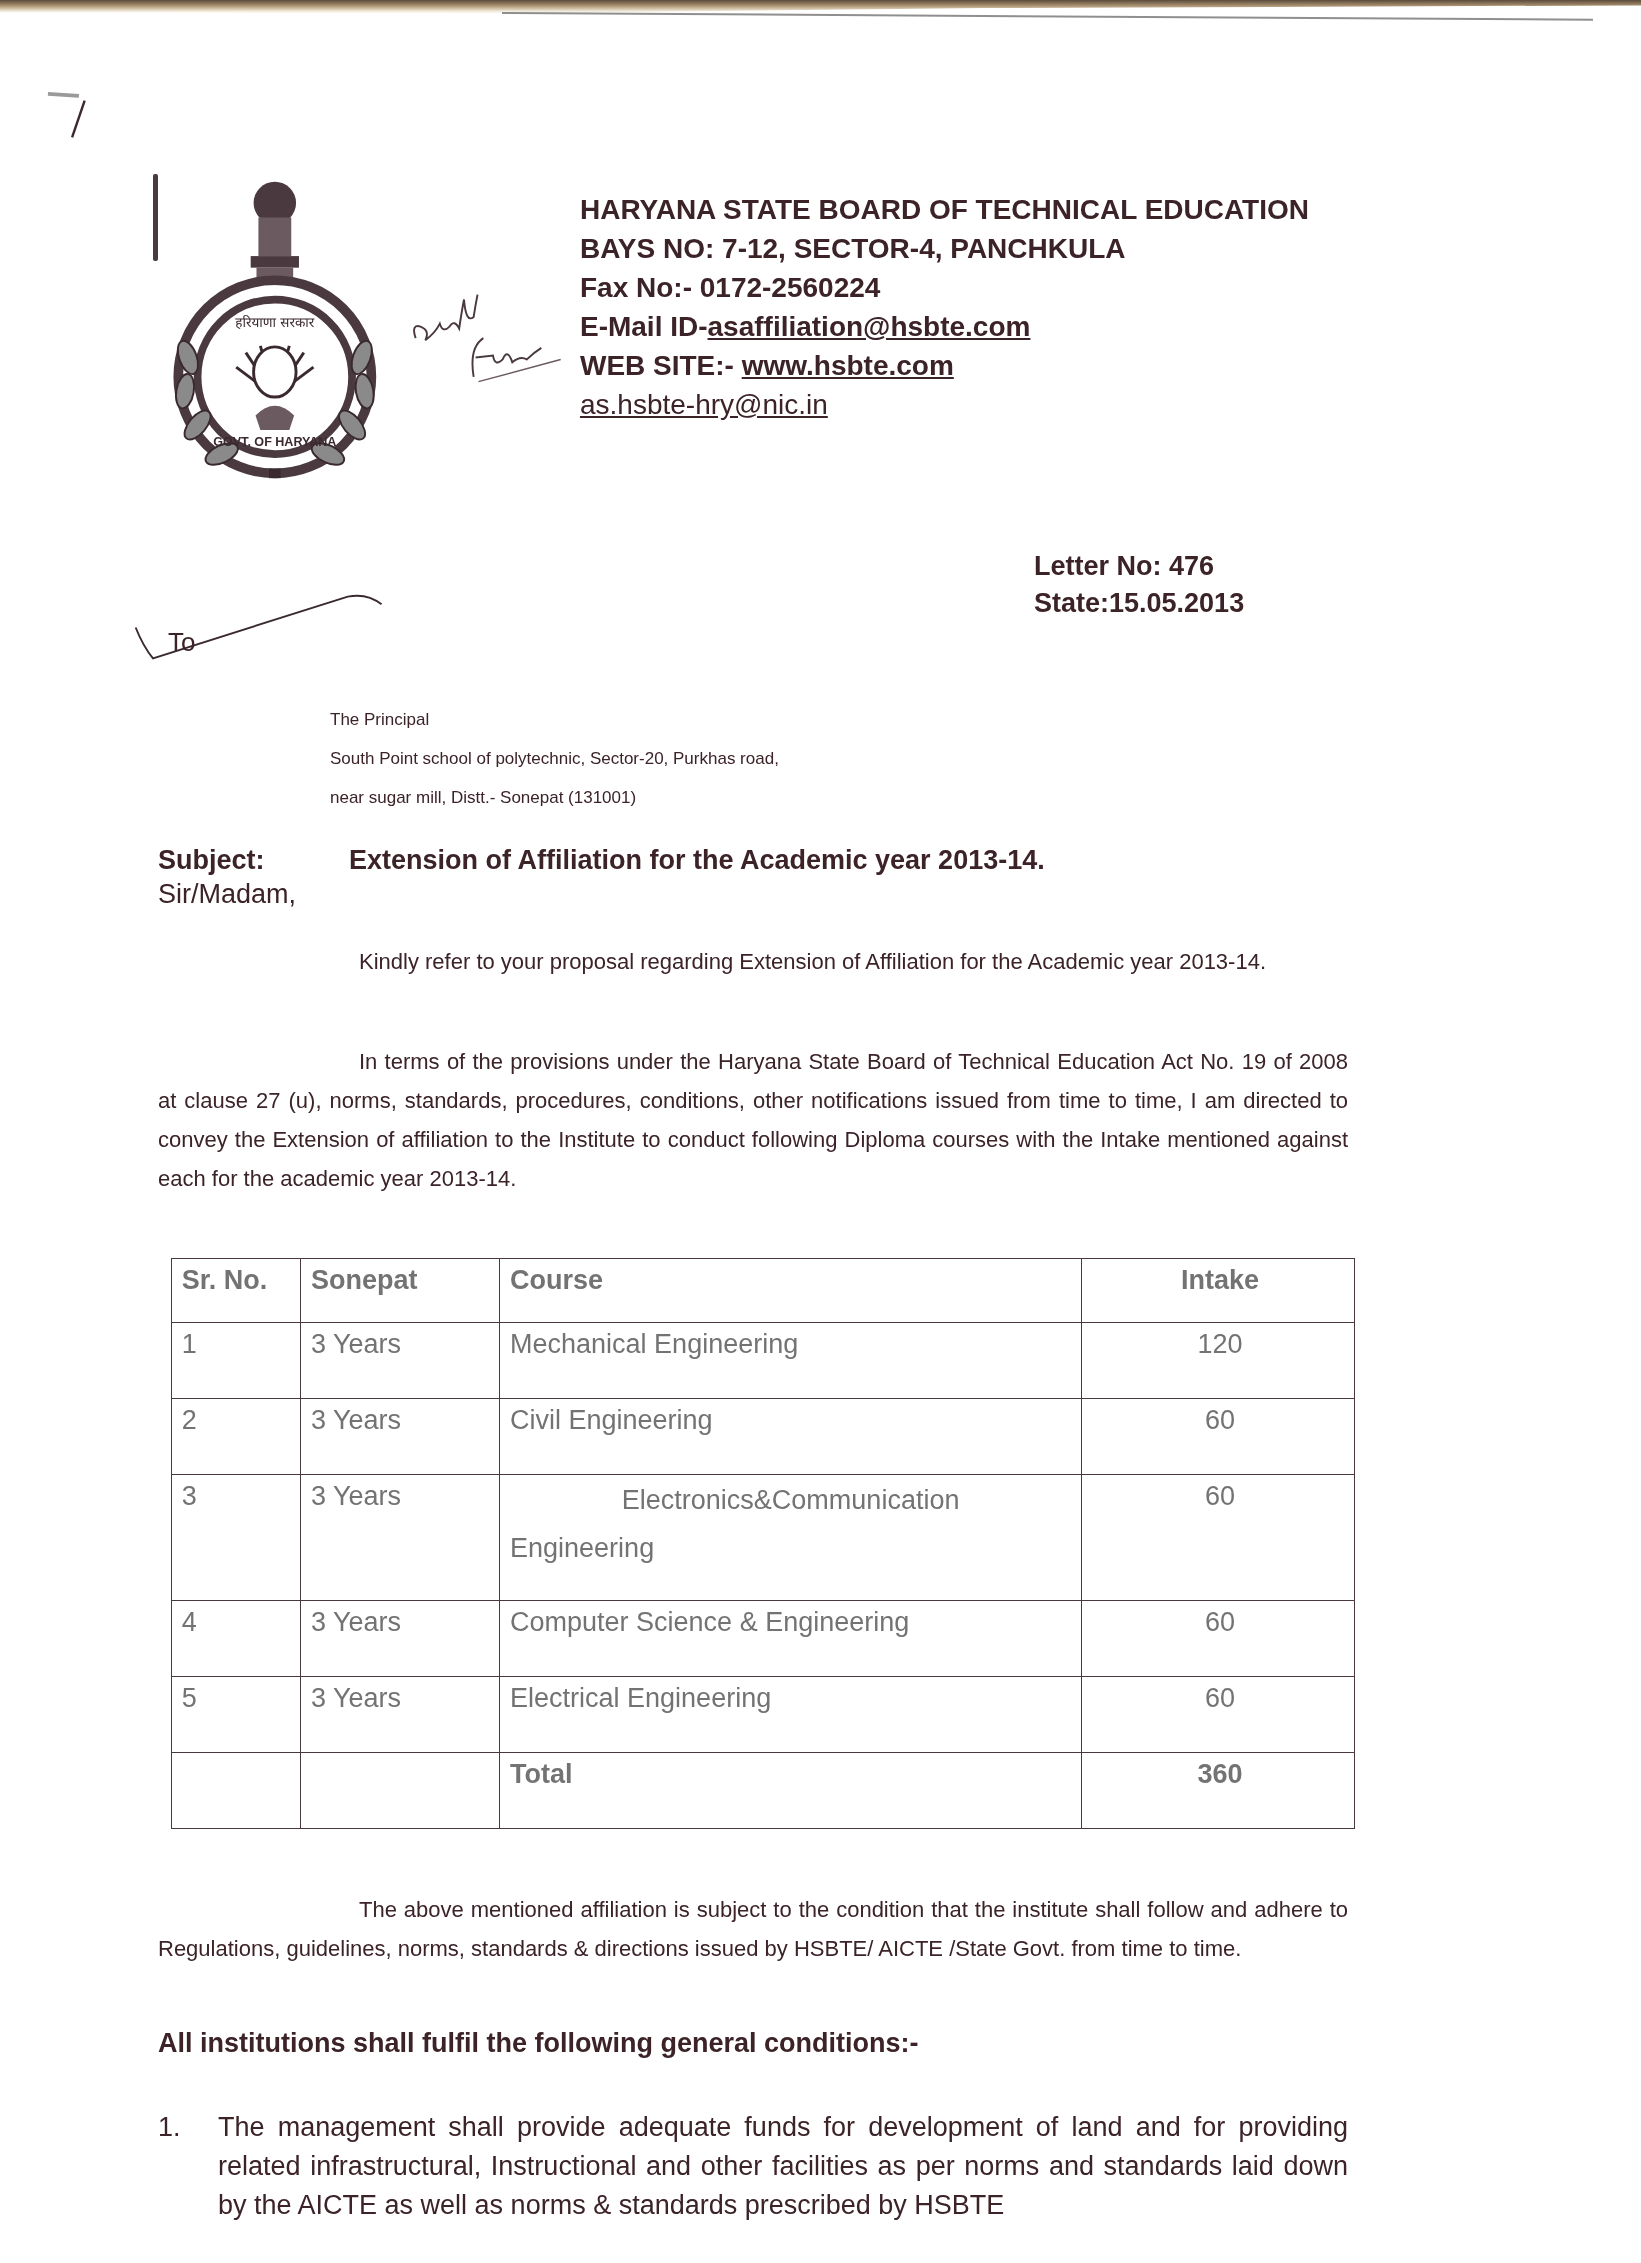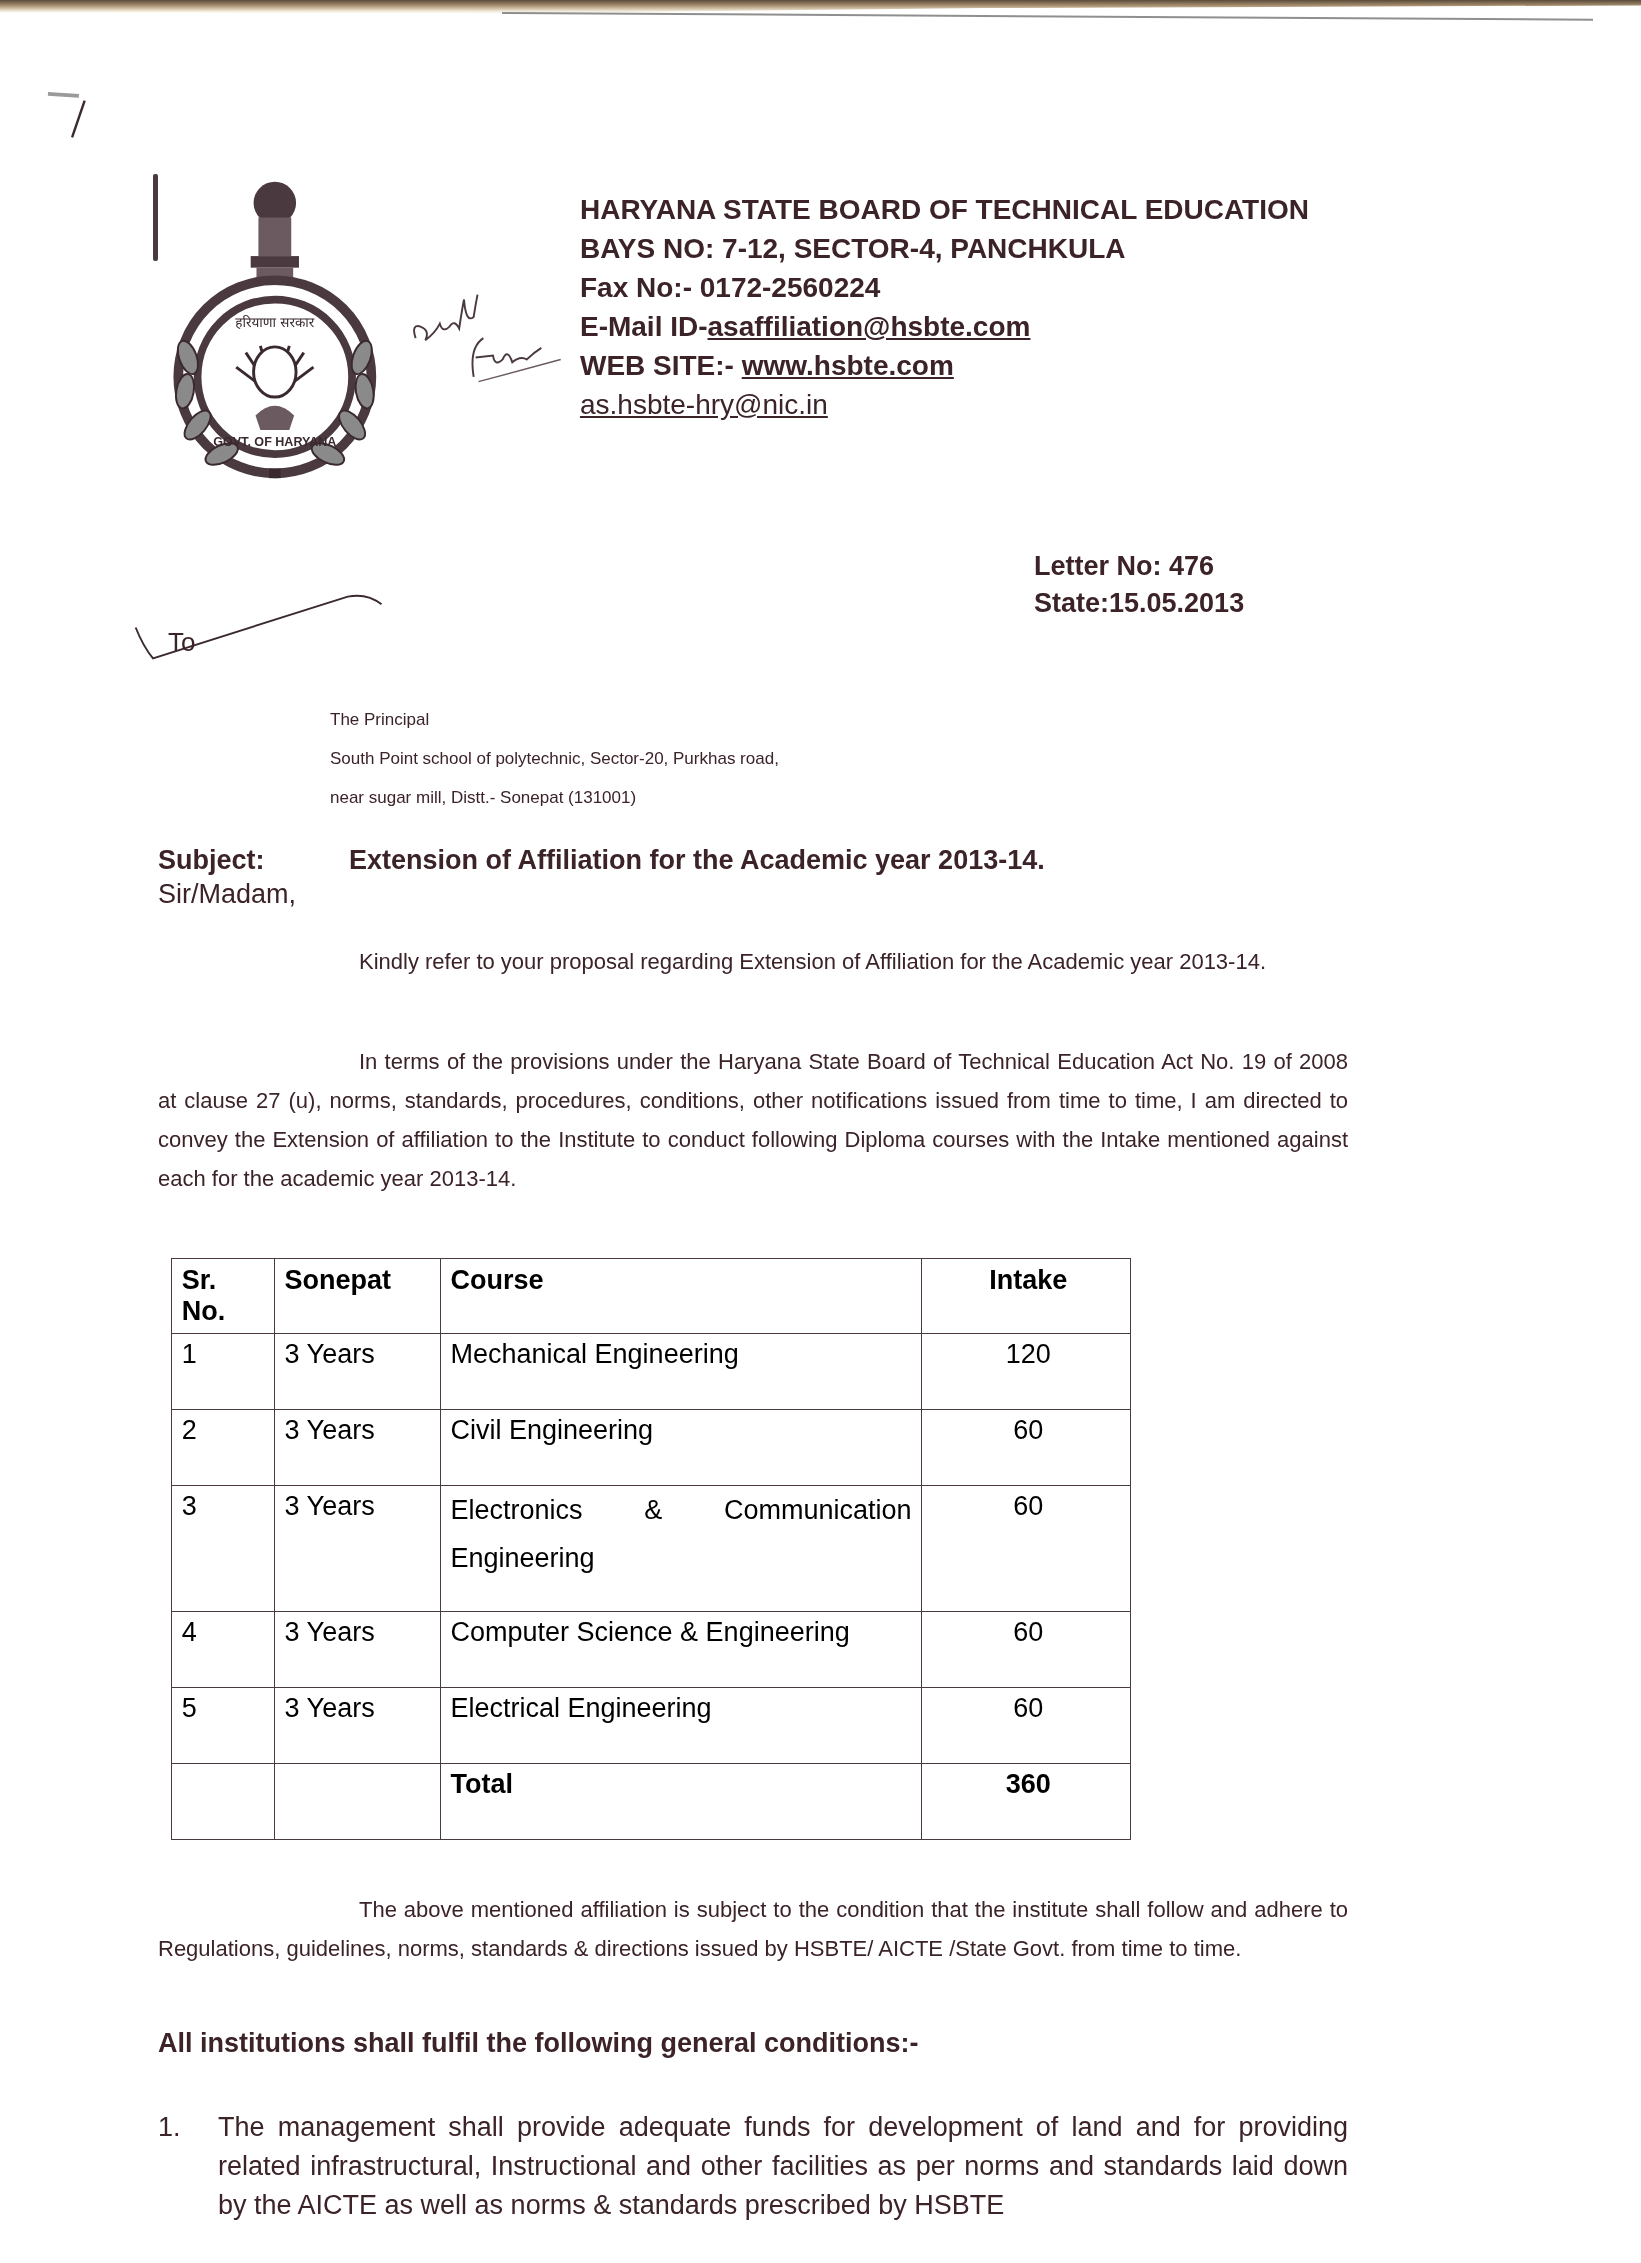--- a/index.html
+++ b/index.html
@@ -32,30 +32,30 @@
   .subject-label { font-weight: bold; display: inline-block; width: 191px; }
   .subject-text { font-weight: bold; }
   .salutation { position: absolute; left: 158px; top: 879px; font-size: 27px; color: #3b2328; }
 
   .para { position: absolute; left: 158px; width: 1190px; font-size: 22px; line-height: 39px; text-align: justify; color: #3b2328; }
   .para .indent { display: inline-block; width: 201px; }
   .p1 { top: 942px; }
   .p2 { top: 1042px; }
   .p3 { top: 1890px; }
 
-  .courses { position: absolute; left: 171px; top: 1258px; width: 960px; border-collapse: collapse; font-size: 27px; color: #000000; }
+  .courses { position: absolute; left: 171px; top: 1258px; width: 1184px; border-collapse: collapse; font-size: 27px; color: #737373; }
   .courses td, .courses th { border: 1.9px solid #4a3a40; vertical-align: top; padding: 5.8px 9.7px; text-align: left; }
   .courses th { font-weight: bold; height: 64px; }
   .courses td { height: 76px; font-weight: normal; }
   .courses .c-sr { width: 117px; }
   .courses .c-dur { width: 180px; }
   .courses .c-course { width: 526px; }
   .courses .c-intake { width: 247px; text-align: center; padding-left: 14px; }
   .courses tr.tall td { height: 126px; }
-  .courses .course-spread { display: flex; justify-content: space-between; line-height: 39px; }
+  .courses .course-spread { display: flex; justify-content: center; line-height: 39px; }
   .courses .total-cell { font-weight: bold; }
 
   .conditions-heading { position: absolute; left: 158px; top: 2028px; font-size: 27px; font-weight: bold; color: #3b2328; }
 
   .cond-list { position: absolute; left: 158px; top: 2108px; width: 1190px; font-size: 27px; line-height: 39px; color: #3b2328; }
   .cond-item { display: flex; }
   .cond-num { width: 60px; flex-shrink: 0; }
   .cond-text { flex: 1; text-align: justify; }
 </style>
 </head>

